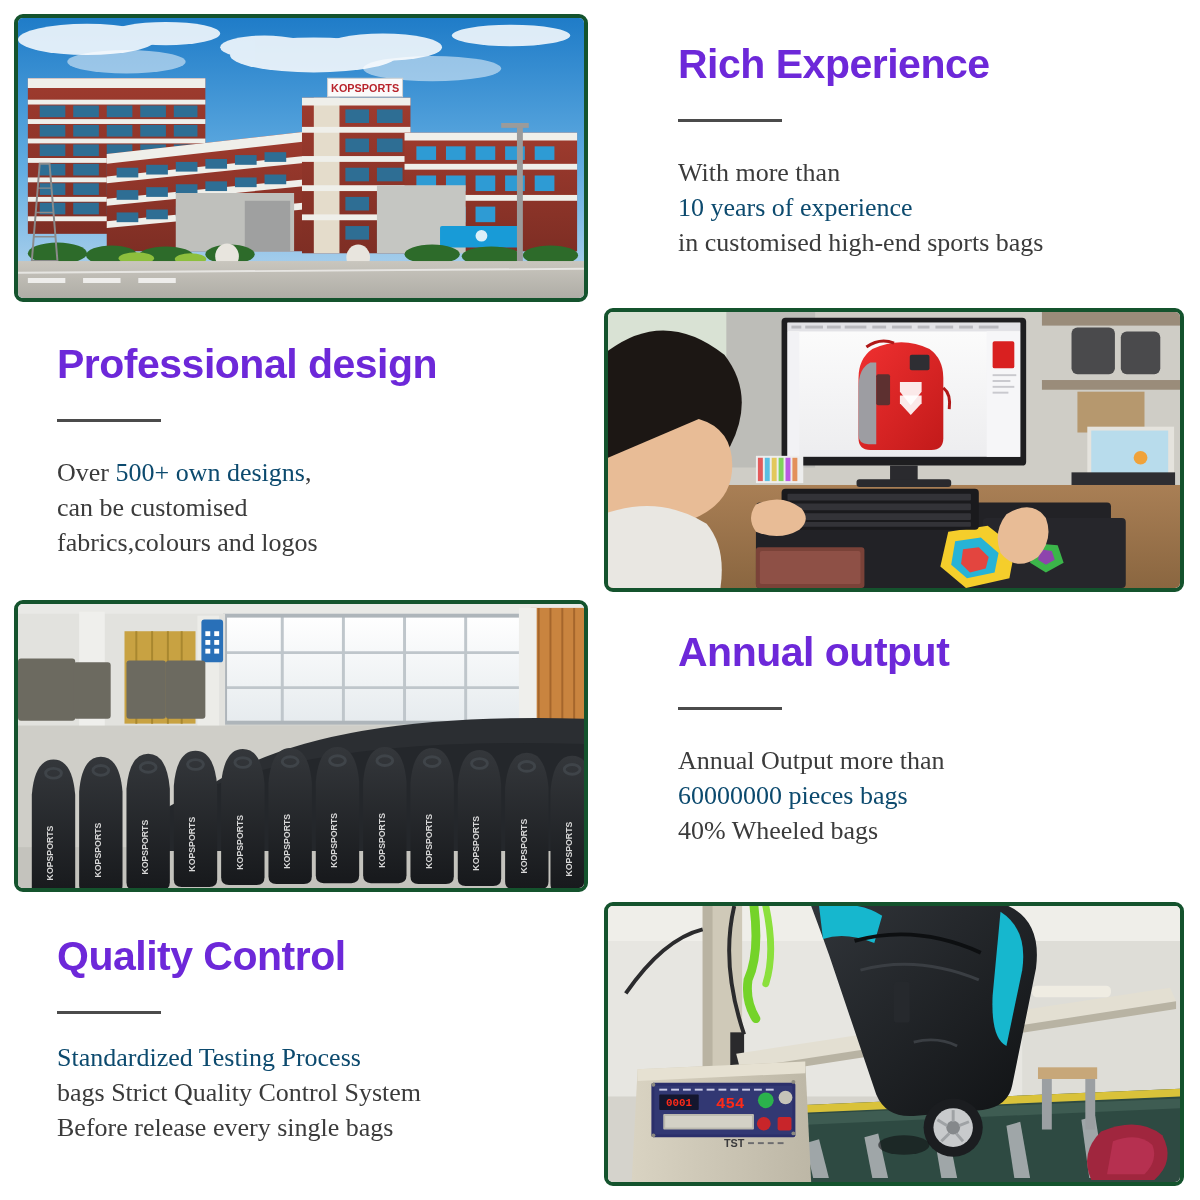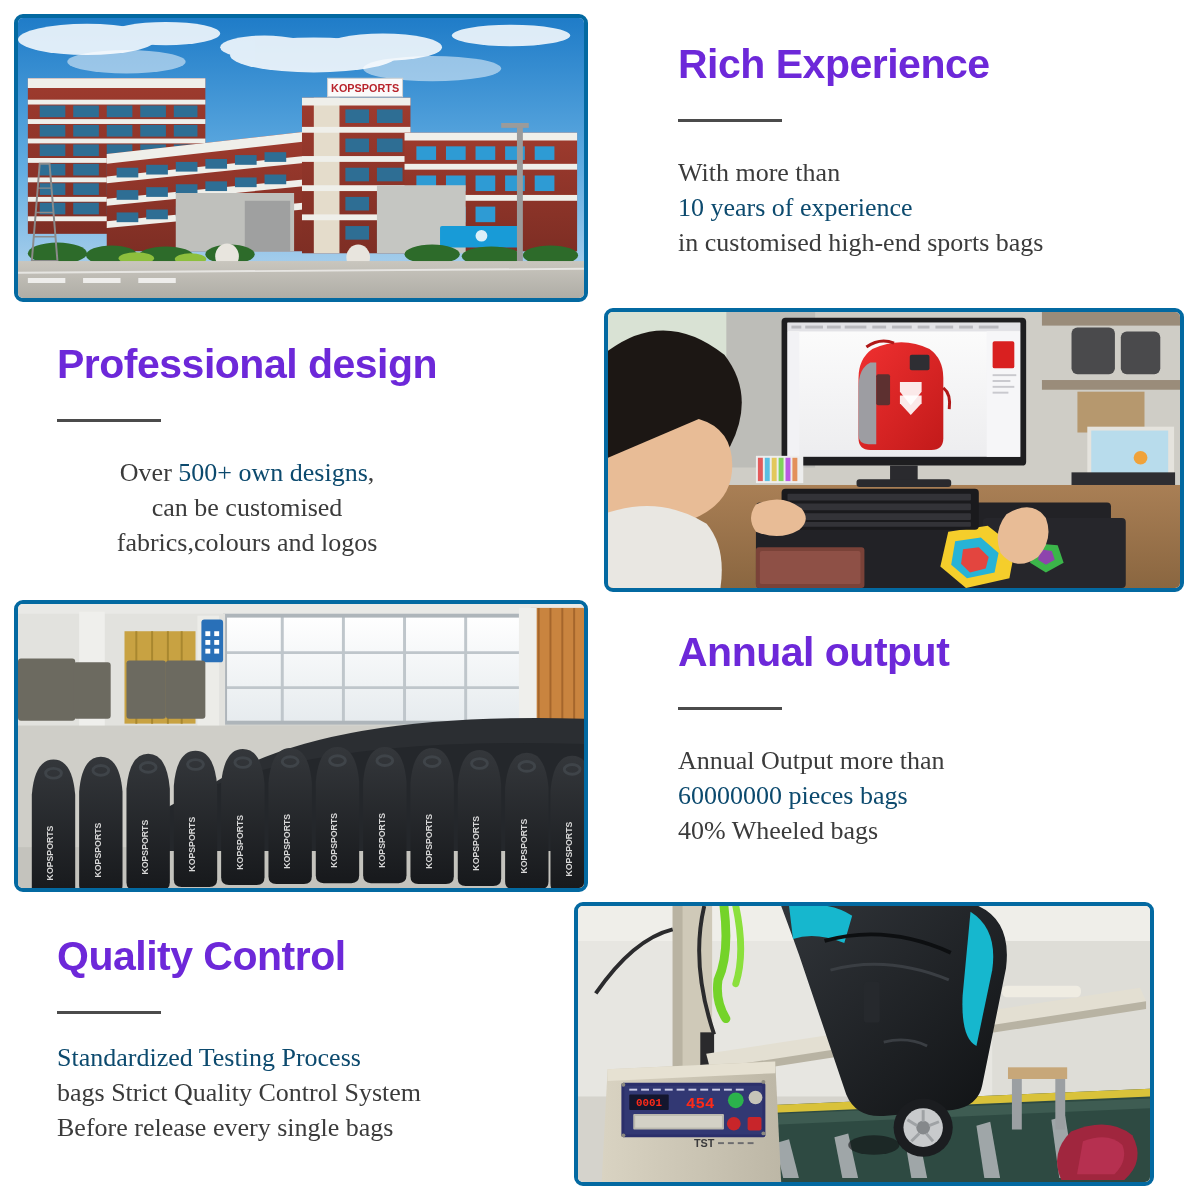--- a/index.html
+++ b/index.html
@@ -18,21 +18,21 @@
   .page {
     position: relative;
     width: 1200px;
     height: 1200px;
     background: #ffffff;
   }
 
   
   .photo {
     position: absolute;
-    border: 4px solid #0369a1;
+    border: 4px solid #14532d;
     border-radius: 9px;
     overflow: hidden;
     box-sizing: border-box;
     background: #dfe6ec;
   }
   .photo .inner {
     position: absolute;
     inset: 0;
     overflow: hidden;
   }
@@ -388,21 +388,21 @@
         <path d="M0 40 q58 -44 118 4 q32 42 6 94 q-30 52 -124 52 Z" fill="#1C1714"></path>
         <path d="M92 110 q34 10 34 48 q0 42 -48 58 l-78 0 l0 -66 Z" fill="#E8BC96"></path>
         <path d="M-10 210 q60 -24 110 8 q20 24 14 66 l-124 0 Z" fill="#E9E7E2"></path>
 
         <path d="M150 198 q26 -12 46 4 q10 12 -2 22 q-20 12 -44 2 q-10 -14 0 -28 Z" fill="#E8BC96"></path>
         <path d="M404 208 q26 -16 40 4 q8 22 -8 40 q-22 16 -38 -4 q-8 -22 6 -40 Z" fill="#E8BC96"></path>
       </svg>
     </div>
   </div>
 
-  <div class="block" style="left:57px; top:344px;text-align:center;">
+  <div class="block" style="left:57px; top:344px;">
     <div class="heading">Professional design</div>
     <div class="rule"></div>
     <div class="body-text">
       <span class="line"><span>Over </span><span class="accent">500+ own designs</span><span>,</span></span>
       <span class="line">can be customised</span>
       <span class="line">fabrics,colours and logos</span>
     </div>
   </div>
 
   <div class="block" style="left:678px; top:632px;">
@@ -582,21 +582,21 @@
   <div class="block block-qc" style="left:57px; top:936px;">
     <div class="heading">Quality Control</div>
     <div class="rule"></div>
     <div class="body-text">
       <span class="line accent">Standardized Testing Process</span>
       <span class="line">bags Strict Quality Control  System</span>
       <span class="line">Before release every single bags</span>
     </div>
   </div>
 
-  <div class="photo" style="left:574px; top:902px; width:580px; height:284px;">
+  <div class="photo" style="left:604px; top:902px; width:580px; height:284px;">
     <div class="inner">
       <svg viewBox="0 0 580 284" preserveAspectRatio="none">
         <defs>
           <linearGradient id="machbody" x1="0" y1="0" x2="1" y2="0">
             <stop offset="0%" stop-color="#D9D3C2"></stop>
             <stop offset="100%" stop-color="#BDB7A6"></stop>
           </linearGradient>
           <linearGradient id="lug" x1="0" y1="0" x2="1" y2="1">
             <stop offset="0%" stop-color="#31353A"></stop>
             <stop offset="100%" stop-color="#101214"></stop>

